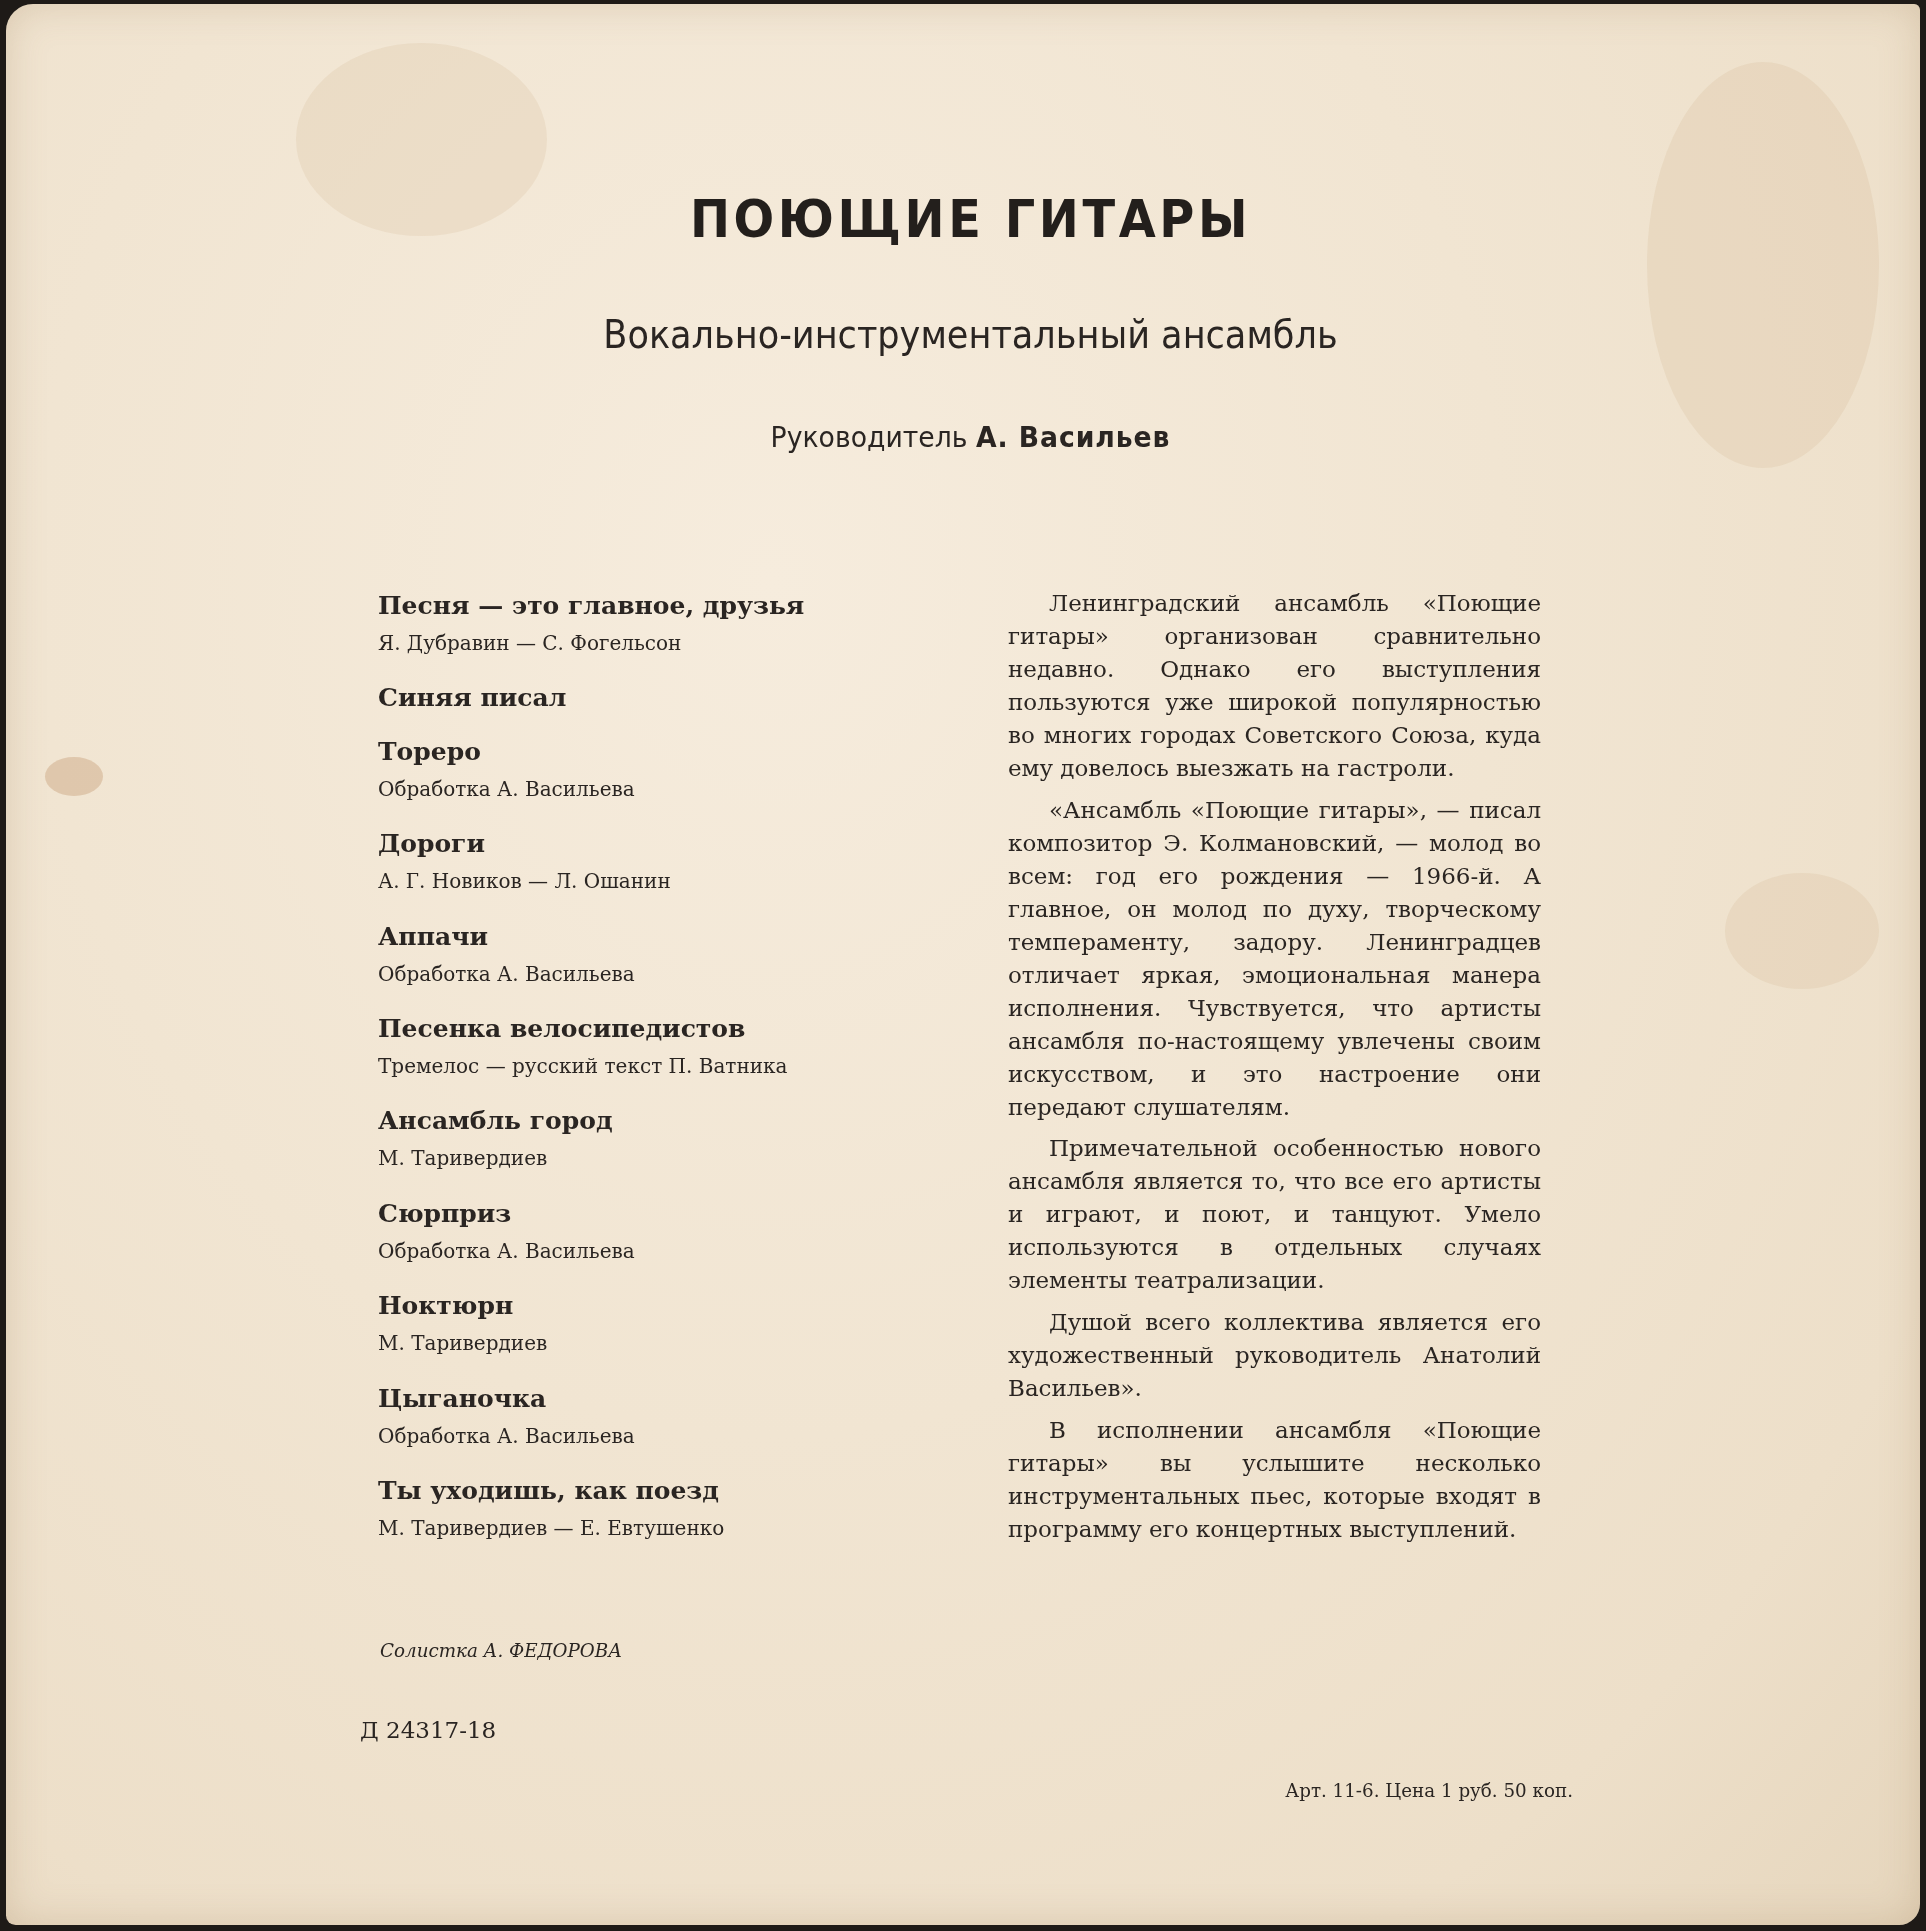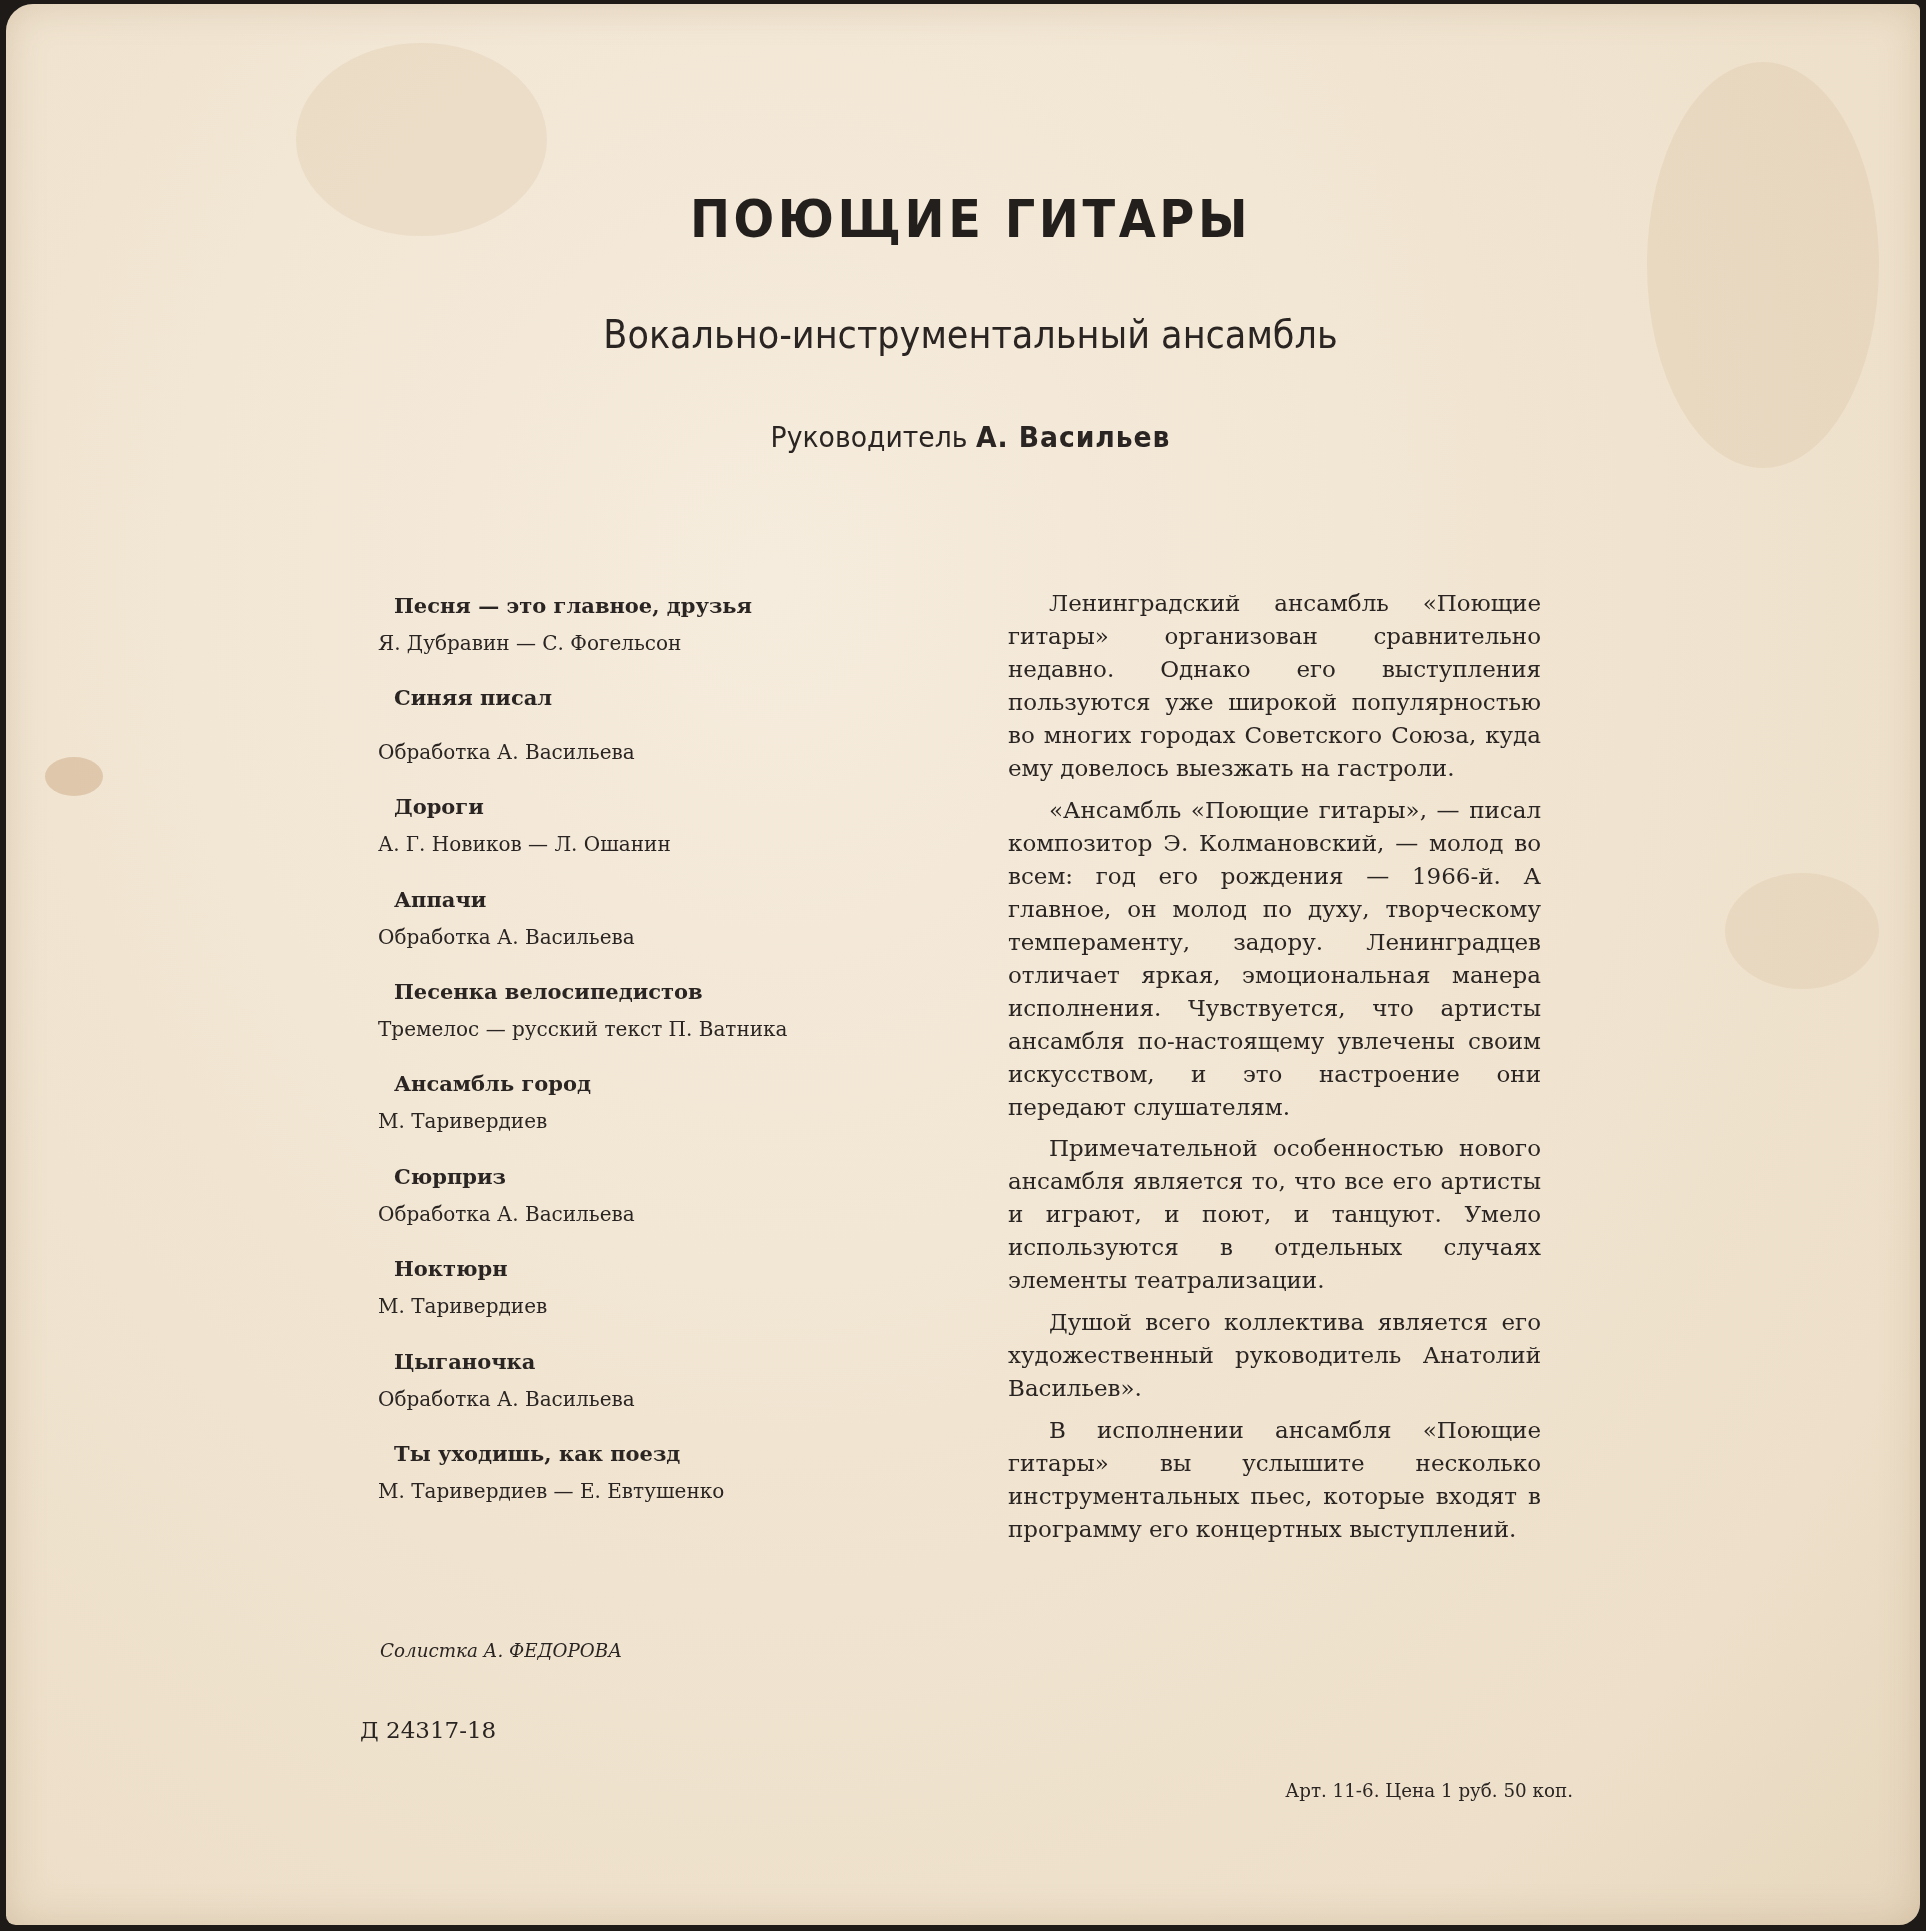--- a/index.html
+++ b/index.html
@@ -30,21 +30,21 @@
   .leader {
     position: absolute; left: 0; width: 1941px; top: 420px; text-align: center;
     font-family: "DejaVu Sans", "Liberation Sans", sans-serif;
     font-size: 29px; color: #2a2522; transform: scaleX(0.92);
   }
   .leader b { font-weight: bold; letter-spacing: 1px; }
   .tracklist {
     position: absolute; left: 378px; top: 587px; width: 599px; color: #2a2522;
   }
   .track { margin-bottom: 16.4px; }
-  .track-title { font-weight: bold; font-size: 21px; line-height: 37px; margin-left: 16px; }
+  .track-title { font-weight: bold; font-size: 25px; line-height: 37px; }
   .track-credit { font-size: 20px; line-height: 39px; }
   .soloist {
     position: absolute; left: 380px; top: 1640px; font-style: italic; font-size: 18.3px; color: #2a2522;
   }
   .catalog {
     position: absolute; left: 360px; top: 1717px; font-size: 23px; color: #2a2522;
   }
   .notes {
     position: absolute; left: 1008px; top: 587px; width: 533px; color: #2a2522;
     font-size: 23px; line-height: 33px; text-align: justify;
@@ -73,20 +73,21 @@
 
 <div class="tracklist">
   <div class="track">
     <div class="track-title">Песня — это главное, друзья</div>
     <div class="track-credit">Я. Дубравин — С. Фогельсон</div>
   </div>
   <div class="track">
     <div class="track-title">Синяя писал</div>
   </div>
   <div class="track">
+    <div class="track-title">Тореро</div>
     <div class="track-credit">Обработка А. Васильева</div>
   </div>
   <div class="track">
     <div class="track-title">Дороги</div>
     <div class="track-credit">А. Г. Новиков — Л. Ошанин</div>
   </div>
   <div class="track">
     <div class="track-title">Аппачи</div>
     <div class="track-credit">Обработка А. Васильева</div>
   </div>

